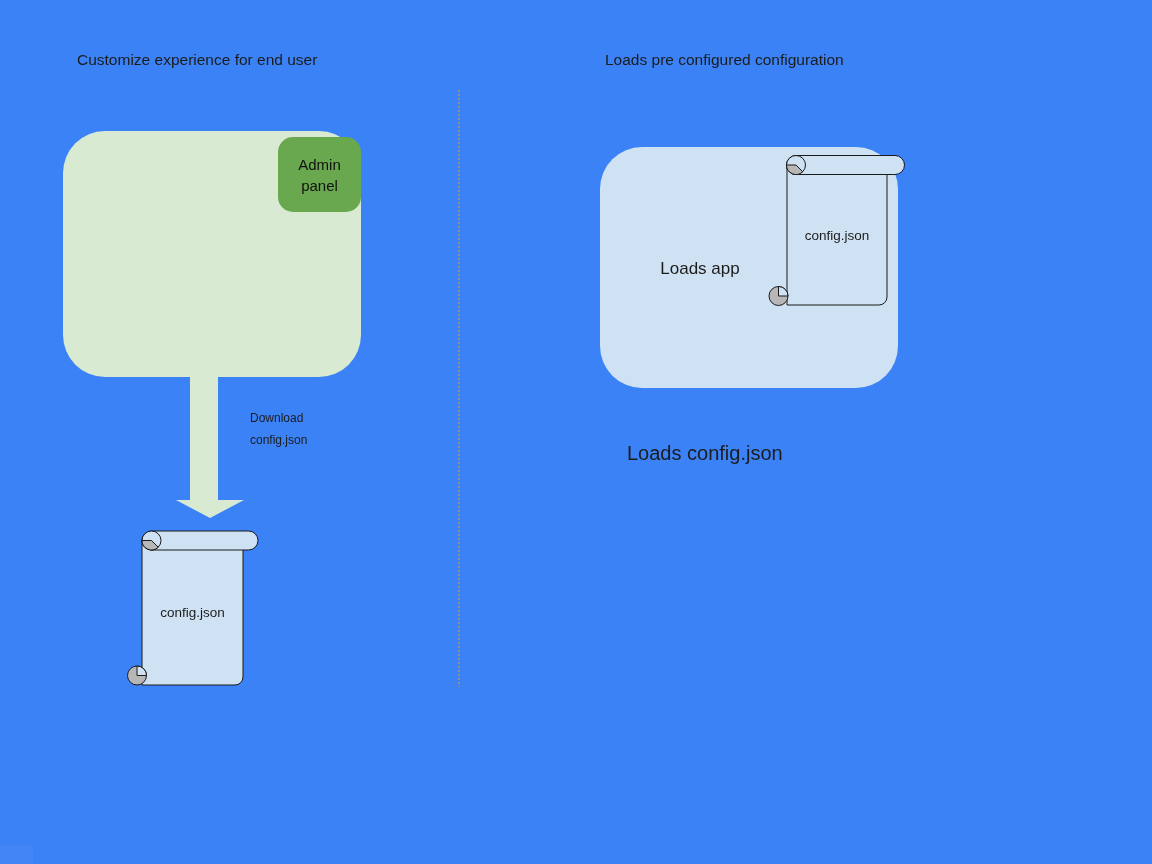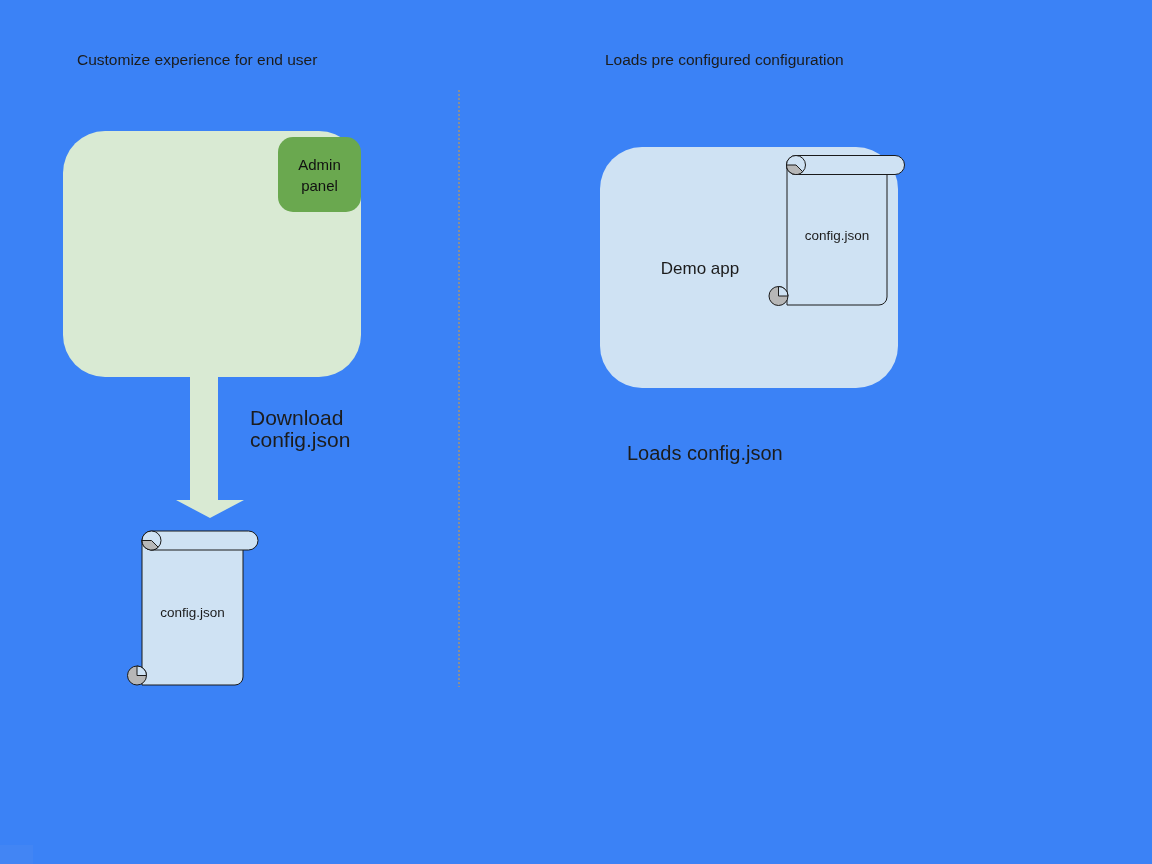--- a/index.html
+++ b/index.html
@@ -47,21 +47,21 @@
   .app-label {
     font-size: 17px; line-height: 24px;
     text-align: center;
     color: #1c1c1c;
   }
   .admin-app-label { left: 111px; top: 243px; width: 200px; }
   .demo-app-label  { left: 600px; top: 257px; width: 200px; }
   .arrow-svg { left: 170px; top: 377px; overflow: visible; }
   .download-label {
     left: 250px; top: 407px;
-    font-size: 21px; line-height: 22px;
+    font-size: 12px; line-height: 22px;
     white-space: pre-line;
     color: #1c1c1c;
   }
   .blue-box {
     left: 600px; top: 147px;
     width: 298px; height: 241px;
     background: #cfe2f3;
     border-radius: 42px;
   }
   .scroll-svg { overflow: visible; }
@@ -117,21 +117,21 @@
     <path d="M10,146.5 L10,137 A9.5,9.5 0 0 1 19.5,146.5 Z" stroke="#1a1a1a" stroke-width="1" fill="#cfe2f3"></path>
     <rect x="15" y="2" width="116" height="19" rx="9.5" stroke="#1a1a1a" stroke-width="1" fill="#cfe2f3"></rect>
     <circle cx="24.5" cy="11.5" r="9.5" stroke="#1a1a1a" stroke-width="1" fill="#cfe2f3"></circle>
     <path d="M24.5,11.5 L15,11.5 A9.5,9.5 0 0 0 31.2,18.2 Z" stroke="#1a1a1a" stroke-width="1" fill="#b7b7b7"></path>
   </svg>
 
   <div class="abs config-label config-label-left">config.json</div>
 
   <div class="abs blue-box"></div>
 
-  <div class="abs app-label demo-app-label">Demo app</div>
+  <div class="abs app-label demo-app-label">Loads app</div>
 
   <svg class="abs scroll-svg scroll-right-svg" width="138" height="154" viewBox="0 0 138 154">
     <path d="M19,11 H119 V143 A8,8 0 0 1 111,151 H19 Z" stroke="#1a1a1a" stroke-width="1" fill="#cfe2f3"></path>
     <circle cx="10.5" cy="142" r="9.5" stroke="#1a1a1a" stroke-width="1" fill="#b7b7b7"></circle>
     <path d="M10.5,142 L10.5,132.5 A9.5,9.5 0 0 1 20,142 Z" stroke="#1a1a1a" stroke-width="1" fill="#cfe2f3"></path>
     <rect x="18.5" y="1.5" width="118" height="19" rx="9.5" stroke="#1a1a1a" stroke-width="1" fill="#cfe2f3"></rect>
     <circle cx="28" cy="11" r="9.5" stroke="#1a1a1a" stroke-width="1" fill="#cfe2f3"></circle>
     <path d="M28,11 L18.5,11 A9.5,9.5 0 0 0 34.7,17.7 Z" stroke="#1a1a1a" stroke-width="1" fill="#b7b7b7"></path>
   </svg>
 

